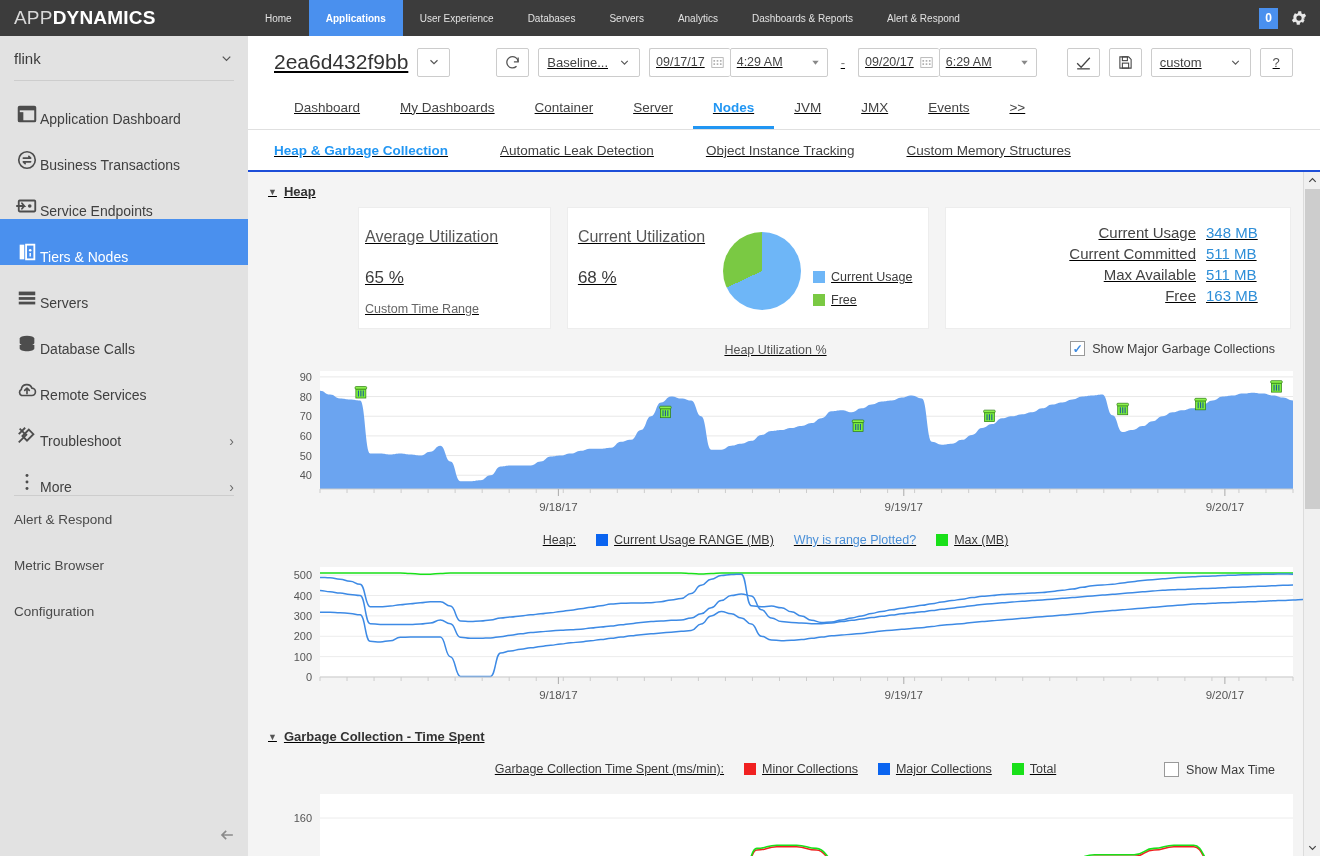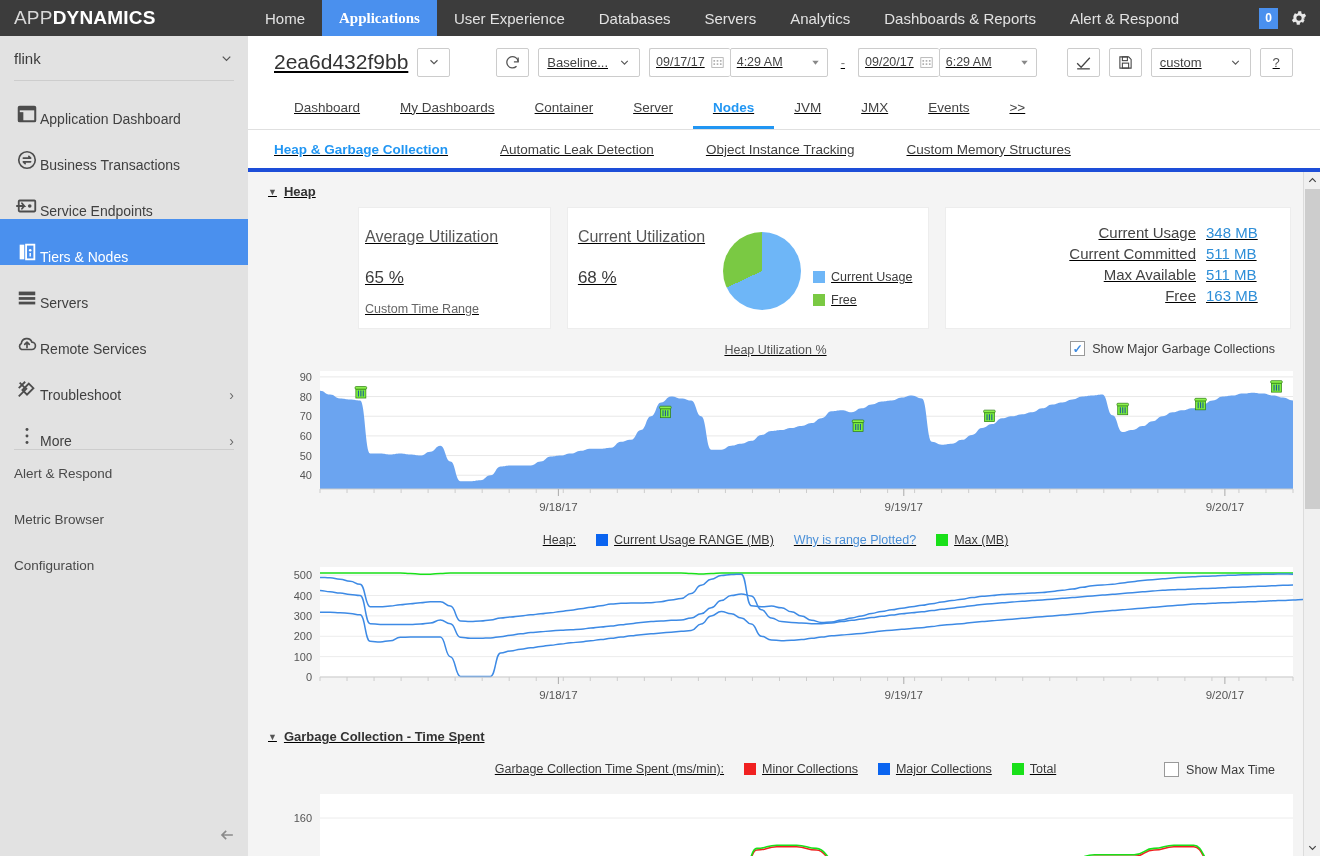--- a/index.html
+++ b/index.html
@@ -17,23 +17,23 @@
   }
   .brand {
     width: 248px; display: flex; align-items: center; padding-left: 14px;
     color: #e8e8e8; font-size: 19px; letter-spacing: .2px;
   }
   .brand .lite { font-weight: 300; color: #d8d8d8; }
   .brand .bold { font-weight: 700; color: #ffffff; }
   .topnav-items { display: flex; align-items: stretch; }
   .topnav-item {
     display: flex; align-items: center; padding: 0 17px;
-    color: #e2e2e2; font-size: 15px; cursor: pointer; white-space: nowrap; text-align: right;
-  }
-  .topnav-item.active { background: #4a90ee; color: #fff; font-weight: 600; font-family: Liberation Serif, serif; }
+    color: #e2e2e2; font-size: 10px; cursor: pointer; white-space: nowrap; text-align: right;
+  }
+  .topnav-item.active { background: #4a90ee; color: #fff; font-weight: 600; }
   .topnav-right {
     margin-left: auto; display: flex; align-items: center;
     padding-right: 12px; gap: 12px;
   }
   .badge-count {
     background: #4a90ee; color: #fff; font-size: 12px; font-weight: 700;
     min-width: 19px; height: 21px; display: flex; align-items: center;
     justify-content: center; padding: 0 5px; cursor: pointer;
   }
   .gear { cursor: pointer; display: flex; align-items: center; }
@@ -110,21 +110,21 @@
   }
   .tab {
     display: flex; align-items: center; padding: 0 20px; font-size: 13.5px;
     color: #454545; cursor: pointer; border-bottom: 3px solid transparent;
     white-space: nowrap;
   }
   .tab.active { color: #2196f3; font-weight: 700; border-bottom-color: #2196f3; }
 
   .subtabs {
     height: 42px; flex: 0 0 42px; display: flex; align-items: center;
-    padding-left: 26px; gap: 0; border-bottom: 4px solid #1d4ed8; background: #fff;
+    padding-left: 26px; gap: 0; border-bottom: 2px solid #1d4ed8; background: #fff;
   }
   .subtab { padding: 0 22px 0 0; margin-right: 30px; font-size: 13.5px; color: #444;
             cursor: pointer; white-space: nowrap; }
   .subtab:first-child { padding-left: 0; }
   .subtab.active { color: #2196f3; font-weight: 700; }
 
   .scrollwrap { flex: 1 1 auto; display: flex; min-height: 0; background: #f4f4f4; }
   .content {
     flex: 1 1 auto; overflow: hidden; background: #f4f4f4;
     padding: 0 0 0 0; min-width: 0;
@@ -288,20 +288,30 @@
         </div>
         <div class="side-item">
           <span class="ico">
             <svg width="22" height="22" viewBox="0 0 24 24">
               <rect x="3" y="5" width="18" height="4" fill="currentColor"></rect>
               <rect x="3" y="11" width="18" height="3" fill="currentColor"></rect>
               <rect x="3" y="16" width="18" height="3" fill="currentColor"></rect>
             </svg>
           </span>
           <span>Servers</span>
+        </div>
+        <div class="side-item">
+          <span class="ico">
+            <svg width="22" height="22" viewBox="0 0 24 24">
+              <ellipse cx="12" cy="6" rx="8" ry="3" fill="currentColor"></ellipse>
+              <path d="M4 6v5c0 1.7 3.6 3 8 3s8-1.3 8-3V6" fill="currentColor"></path>
+              <path d="M4 13v4c0 1.7 3.6 3 8 3s8-1.3 8-3v-4" fill="currentColor"></path>
+            </svg>
+          </span>
+          <span>Database Calls</span>
         </div>
         <div class="side-item">
           <span class="ico">
             <svg width="22" height="22" viewBox="0 0 24 24">
               <path d="M6 18h11a4 4 0 00.4-8 6 6 0 00-11.6 1.5A3.6 3.6 0 006 18z" fill="none" stroke="currentColor" stroke-width="1.8"></path>
               <path d="M12 16v-6M9.5 12.5L12 10l2.5 2.5" fill="none" stroke="currentColor" stroke-width="1.8" stroke-linecap="round" stroke-linejoin="round"></path>
             </svg>
           </span>
           <span>Remote Services</span>
         </div>

